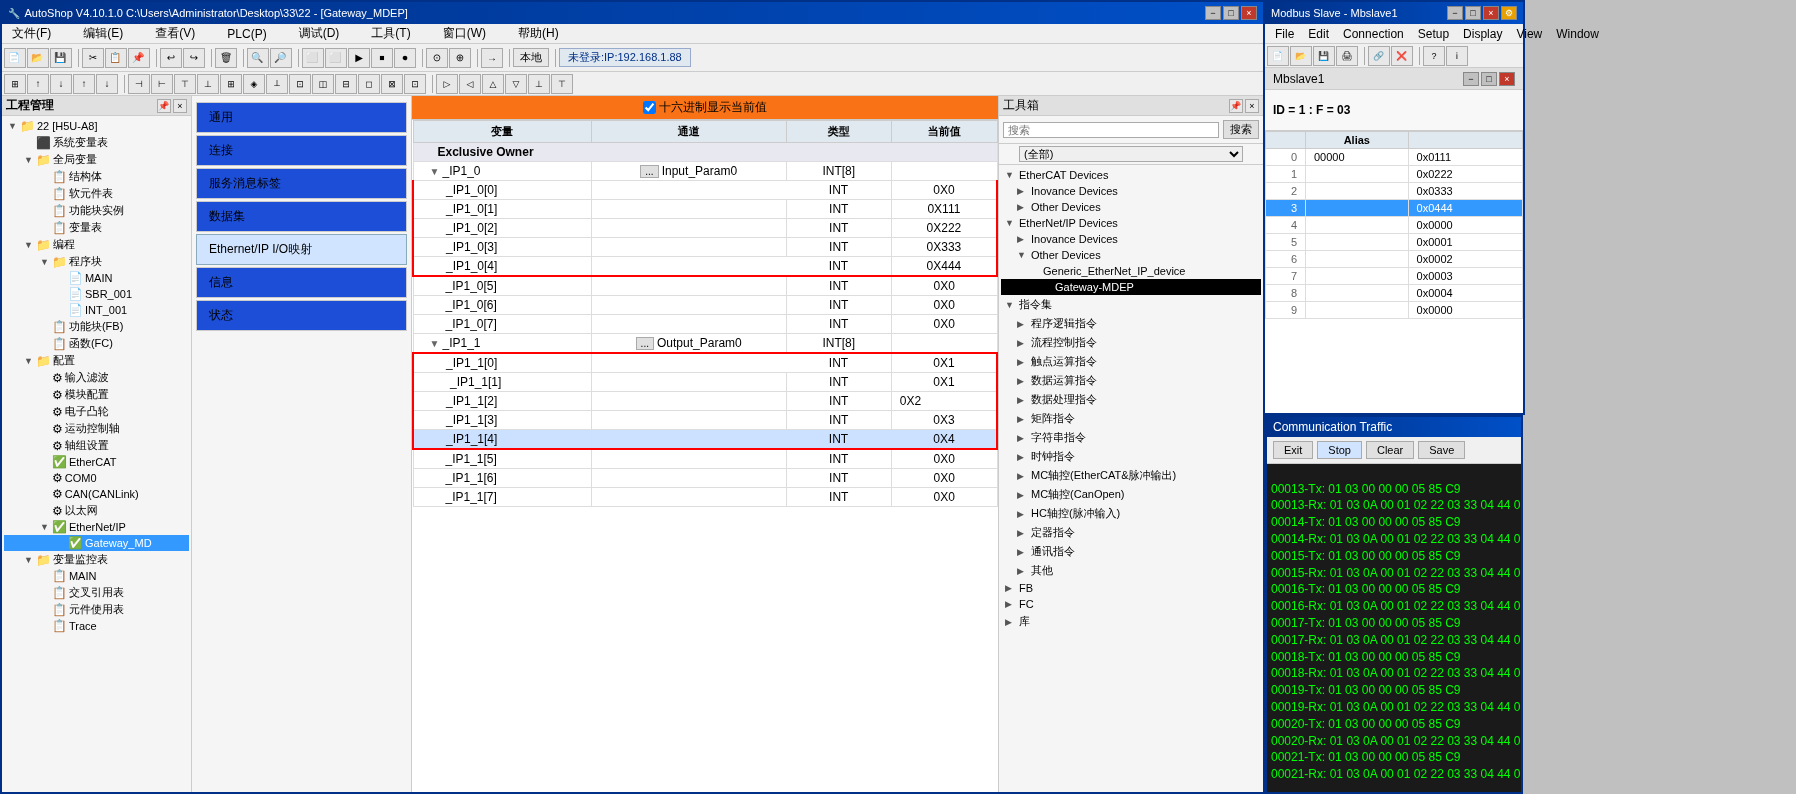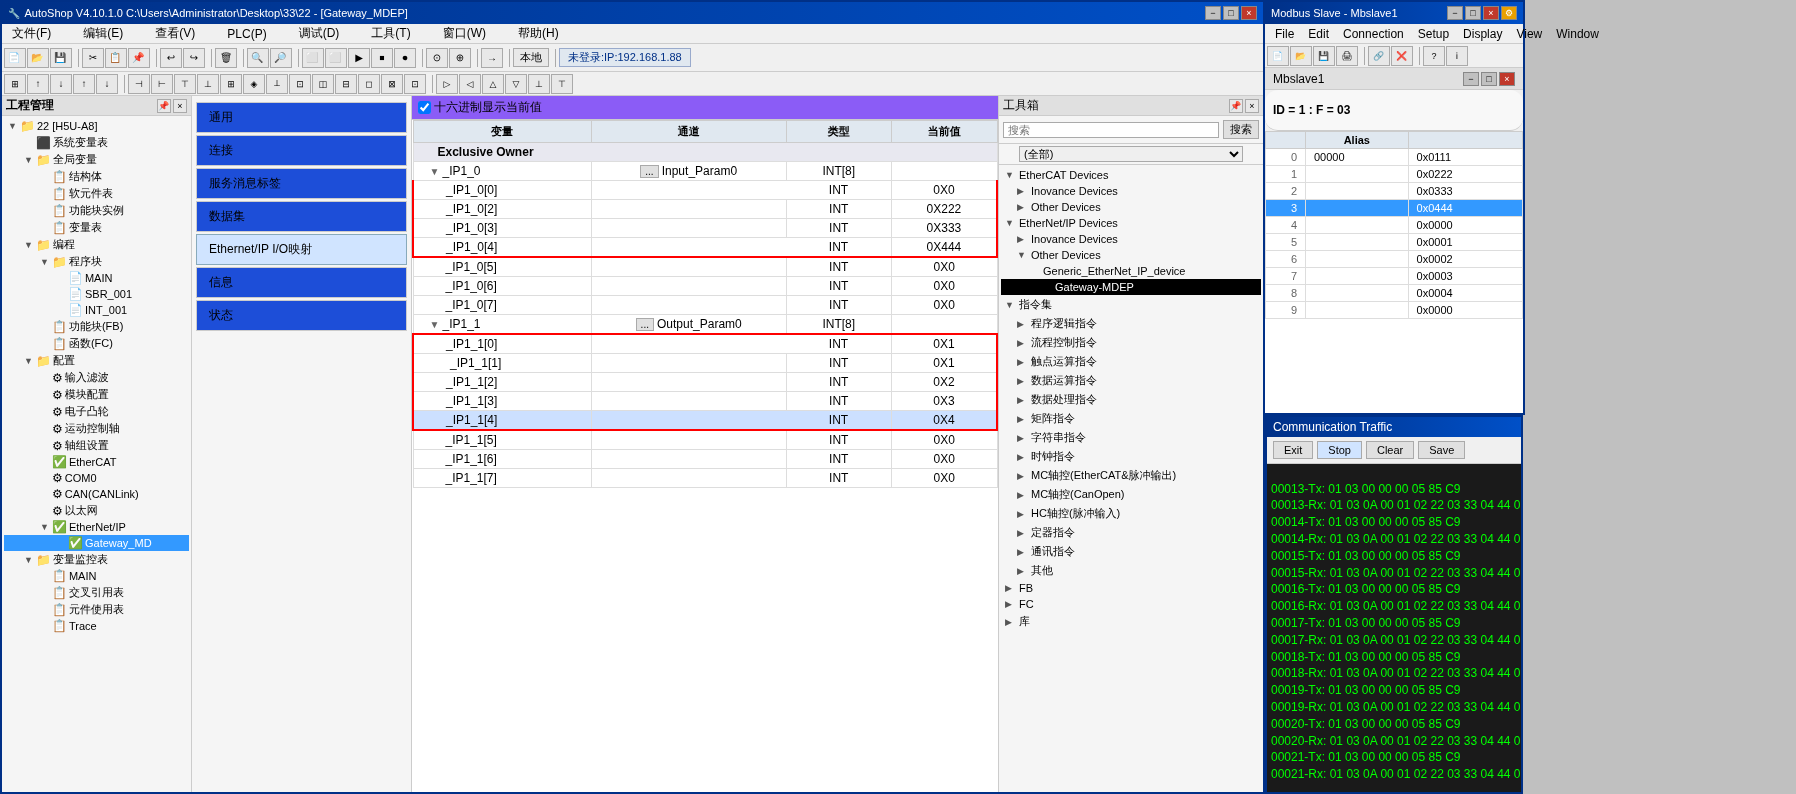--- a/index.html
+++ b/index.html
@@ -35,21 +35,21 @@
     .tree-label { font-size: 11px; }
 
     
     .config-panel { width: 220px; background: #f5f5f5; border-right: 1px solid #ccc; display: flex; flex-direction: column; }
     .config-nav { flex: 1; padding: 4px; }
     .config-btn { display: block; width: 100%; padding: 6px 12px; margin: 2px 0; background: #1d4ed8; border: 1px solid #ccc; cursor: pointer; text-align: left; font-size: 12px; }
     .config-btn.active { background: #d0e4ff; border-color: #8ab; }
 
     
     .data-area { flex: 1; display: flex; flex-direction: column; overflow: hidden; }
-    .data-toolbar { background: #8b5cf6; border-bottom: 1px solid #ccc; padding: 2px 6px; display: flex; align-items: center; gap: 4px; height: 24px; }
+    .data-toolbar { background: #f97316; border-bottom: 1px solid #ccc; padding: 2px 6px; display: flex; align-items: center; gap: 4px; height: 24px; justify-content: center; }
     .checkbox-label { display: flex; align-items: center; gap: 3px; font-size: 11px; }
     .data-table-wrap { flex: 1; overflow-y: auto; background: white; }
     table { width: 100%; border-collapse: collapse; }
     th { background: #e0e8f0; border: 1px solid #ccc; padding: 3px 8px; text-align: center; font-size: 11px; position: sticky; top: 0; }
     td { border: 1px solid #ddd; padding: 2px 8px; font-size: 11px; }
     .row-selected td { background: #cce0ff; }
     .table-expand { color: #666; font-size: 10px; }
     .btn-dots { background: #e0e0e0; border: 1px solid #aaa; padding: 0 4px; font-size: 10px; cursor: pointer; }
 
     
@@ -63,21 +63,21 @@
     .tb-node.selected { background: #3399ff; color: white; }
     .tb-node-label { font-size: 11px; }
     .tb-expand { font-size: 9px; color: #555; width: 12px; }
 
     
     .modbus-window { width: 260px; height: 794px; background: #f0f0f0; display: flex; flex-direction: column; border: 2px solid #003087; border-left: none; }
     .modbus-title { background: linear-gradient(to right, #003087, #0050c8); color: white; padding: 3px 6px; display: flex; align-items: center; justify-content: space-between; height: 22px; font-size: 11px; }
     .modbus-menu { background: #f0f0f0; border-bottom: 1px solid #ccc; padding: 2px 4px; display: flex; gap: 2px; height: 20px; align-items: center; }
     .modbus-toolbar { background: #f0f0f0; border-bottom: 1px solid #ccc; padding: 2px; display: flex; gap: 1px; height: 24px; align-items: center; }
     .modbus-tab { background: #e0e0e0; border-bottom: 1px solid #ccc; padding: 2px 8px; display: flex; align-items: center; justify-content: space-between; height: 22px; font-size: 11px; }
-    .modbus-id-bar { background: #f8f8f8; border-bottom: 1px solid #ccc; padding: 20px 8px; font-size: 12px; font-weight: bold; height: 26px; display: flex; align-items: center; border-radius: 13px; }
+    .modbus-id-bar { background: #f8f8f8; border-bottom: 1px solid #ccc; padding: 20px 8px; font-size: 12px; font-weight: bold; height: 26px; display: flex; align-items: center; }
     .modbus-table-wrap { flex: 1; overflow-y: auto; background: white; }
     .modbus-table { width: 100%; border-collapse: collapse; }
     .modbus-table th { background: #e0e8f0; border: 1px solid #ccc; padding: 2px 8px; font-size: 11px; }
     .modbus-table td { border: 1px solid #ddd; padding: 2px 8px; font-size: 11px; }
     .modbus-table tr.selected td { background: #3399ff; color: white; }
     .modbus-table .row-num { color: #666; text-align: right; width: 30px; }
 
     
     .comm-window { position: absolute; left: 1278px; top: 415px; width: 258px; height: 375px; background: #f0f0f0; border: 2px solid #003087; display: flex; flex-direction: column; }
     .comm-title { background: linear-gradient(to right, #003087, #0050c8); color: white; padding: 3px 6px; height: 20px; font-size: 11px; display: flex; align-items: center; justify-content: space-between; }
@@ -433,20 +433,26 @@
                 <td></td>
               </tr>
 
               <tr style="outline:none;">
                 <td style="padding-left:32px;border-left: 2px solid red;"><span>_IP1_0[0]</span></td>
                 <td style="border-left:none;border-right:none;"></td>
                 <td style="text-align:center;border-left:none;border-right:none;"><span>INT</span></td>
                 <td style="text-align:center;border-right: 2px solid red;"><span>0X0</span></td>
               </tr>
               <tr>
+                <td style="padding-left:32px;border-left: 2px solid red;"><span>_IP1_0[1]</span></td>
+                <td></td>
+                <td style="text-align:center;"><span>INT</span></td>
+                <td style="text-align:center;border-right: 2px solid red;"><span>0X111</span></td>
+              </tr>
+              <tr>
                 <td style="padding-left:32px;border-left: 2px solid red;"><span>_IP1_0[2]</span></td>
                 <td></td>
                 <td style="text-align:center;"><span>INT</span></td>
                 <td style="text-align:center;border-right: 2px solid red;"><span>0X222</span></td>
               </tr>
               <tr>
                 <td style="padding-left:32px;border-left: 2px solid red;"><span>_IP1_0[3]</span></td>
                 <td></td>
                 <td style="text-align:center;"><span>INT</span></td>
                 <td style="text-align:center;border-right: 2px solid red;"><span>0X333</span></td>
@@ -499,21 +505,21 @@
               <tr>
                 <td style="padding-left:36px;border-left: 2px solid red;"><span>_IP1_1[1]</span></td>
                 <td></td>
                 <td style="text-align:center;"><span>INT</span></td>
                 <td style="text-align:center;border-right: 2px solid red;"><span>0X1</span></td>
               </tr>
               <tr>
                 <td style="padding-left:32px;border-left: 2px solid red;"><span>_IP1_1[2]</span></td>
                 <td></td>
                 <td style="text-align:center;"><span>INT</span></td>
-                <td style="text-align:center;border-right: 2px solid red;"><span>0X2</span></td>
+                <td style="text-align:left;border-right: 2px solid red;"><span>0X2</span></td>
               </tr>
               <tr>
                 <td style="padding-left:32px;border-left: 2px solid red;"><span>_IP1_1[3]</span></td>
                 <td></td>
                 <td style="text-align:center;"><span>INT</span></td>
                 <td style="text-align:center;border-right: 2px solid red;"><span>0X3</span></td>
               </tr>
               <tr class="row-selected">
                 <td style="padding-left:32px;border-left: 2px solid red;border-bottom: 2px solid red;background:#cce0ff;"><span>_IP1_1[4]</span></td>
                 <td style="border-bottom: 2px solid red;border-left:none;border-right:none;background:#cce0ff;"></td>

